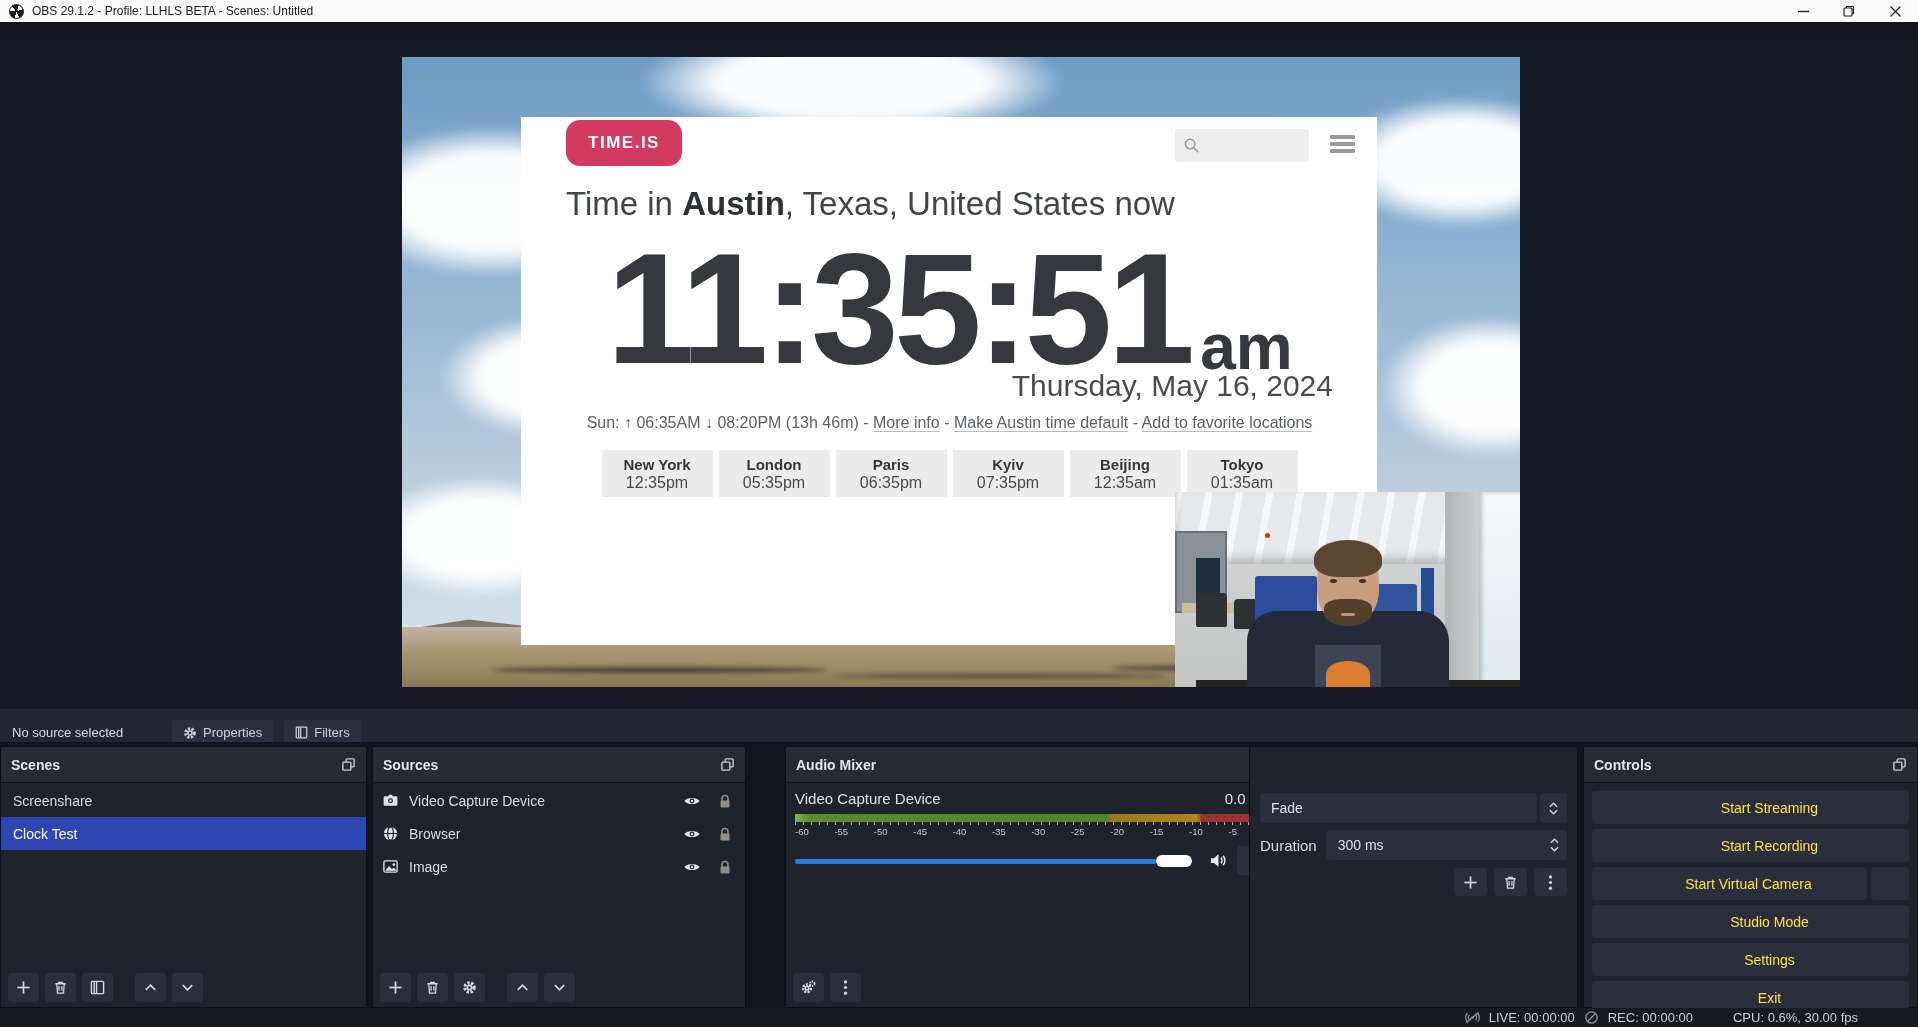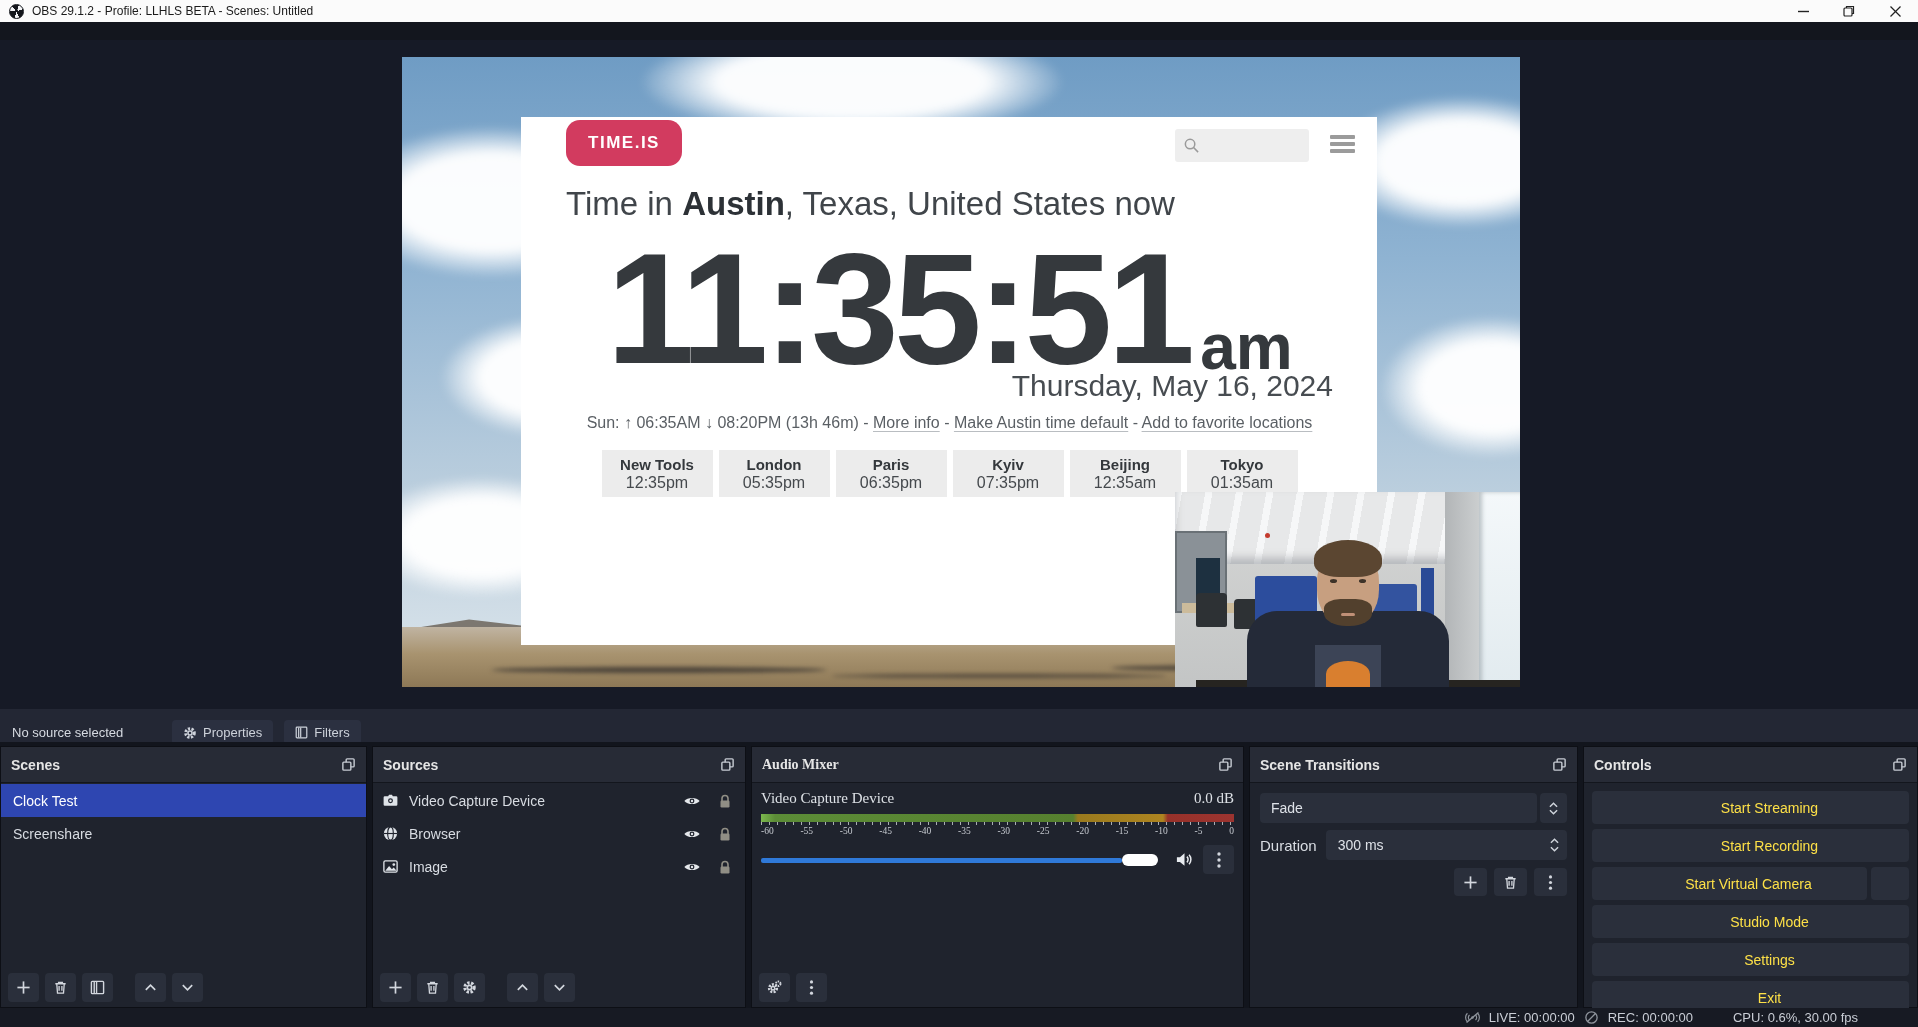--- a/index.html
+++ b/index.html
@@ -205,21 +205,21 @@
         <div class="ti-clockrow">
           <span class="ti-time">11:35:51</span>
           <span class="ti-ampm">am</span>
         </div>
         <div class="ti-date">Thursday, May 16, 2024</div>
         <div class="ti-sun">
           <span>Sun: ↑ 06:35AM ↓ 08:20PM (13h 46m) - </span><span class="lnk">More info</span><span> - </span><span class="lnk">Make Austin time default</span><span> - </span><span class="lnk">Add to favorite locations</span>
         </div>
         <div class="ti-cities">
           <div class="ti-city">
-              <div class="nm">New Tools</div>
+              <div class="nm">New York</div>
               <div class="tm">12:35pm</div>
             </div>
           <div class="ti-city">
               <div class="nm">London</div>
               <div class="tm">05:35pm</div>
             </div>
           <div class="ti-city">
               <div class="nm">Paris</div>
               <div class="tm">06:35pm</div>
             </div>
@@ -296,25 +296,25 @@
       <div class="panel-header">
         <span>Scenes</span>
         <span class="popout">
             <svg width="15" height="15" viewBox="0 0 16 16" fill="none" stroke="currentColor" stroke-width="1.5">
               <rect x="5.5" y="2" width="8.5" height="8.5" rx="1"></rect>
               <rect x="2" y="5.5" width="8.5" height="8.5" rx="1" fill="#272b36"></rect>
             </svg>
           </span>
       </div>
       <div class="panel-body">
+        <div class="row">
+            <span class="lbl" style="padding-left:12px;">Screenshare</span>
+          </div>
         <div class="row sel">
             <span class="lbl" style="padding-left:12px;">Clock Test</span>
-          </div>
-        <div class="row">
-            <span class="lbl" style="padding-left:12px;">Screenshare</span>
           </div>
         <div class="dock-toolbar">
           <div class="dbtn">
               <svg viewBox="0 0 16 16" stroke="currentColor" stroke-width="1.8">
                 <line x1="8" y1="1.5" x2="8" y2="14.5"></line>
                 <line x1="1.5" y1="8" x2="14.5" y2="8"></line>
               </svg>
             </div>
           <div class="dbtn">
               <svg viewBox="0 0 16 16" fill="none" stroke="currentColor" stroke-width="1.4">
@@ -431,21 +431,21 @@
             </div>
           <div class="dbtn">
               <svg viewBox="0 0 16 16" fill="none" stroke="currentColor" stroke-width="1.8">
                 <polyline points="3,5.5 8,10.5 13,5.5"></polyline>
               </svg>
             </div>
         </div>
       </div>
     </div>
 
-    <div class="panel" style="left:751px; width:493px;font-family:Liberation Serif, serif;">
+    <div class="panel" style="left:785px; width:493px;">
       <div class="panel-header">
         <span>Audio Mixer</span>
         <span class="popout">
             <svg width="15" height="15" viewBox="0 0 16 16" fill="none" stroke="currentColor" stroke-width="1.5">
               <rect x="5.5" y="2" width="8.5" height="8.5" rx="1"></rect>
               <rect x="2" y="5.5" width="8.5" height="8.5" rx="1" fill="#272b36"></rect>
             </svg>
           </span>
       </div>
       <div class="panel-body">
@@ -502,29 +502,20 @@
                 <circle cx="2" cy="2" r="1.7"></circle>
                 <circle cx="2" cy="8" r="1.7"></circle>
                 <circle cx="2" cy="14" r="1.7"></circle>
               </svg>
             </div>
         </div>
       </div>
     </div>
 
     <div class="panel" style="left:1249px; width:329px;">
-      <div class="panel-header">
-        <span>Scene Transitions</span>
-        <span class="popout">
-            <svg width="15" height="15" viewBox="0 0 16 16" fill="none" stroke="currentColor" stroke-width="1.5">
-              <rect x="5.5" y="2" width="8.5" height="8.5" rx="1"></rect>
-              <rect x="2" y="5.5" width="8.5" height="8.5" rx="1" fill="#272b36"></rect>
-            </svg>
-          </span>
-      </div>
       <div class="panel-body">
         <div class="tr-body">
           <div class="combo-row">
             <div class="combo">
                 <span>Fade</span>
               </div>
             <div class="spinbtn">
               <svg width="9" height="6" viewBox="0 0 10 6" fill="none" stroke="currentColor" stroke-width="1.6">
                   <polyline points="1,5 5,1 9,5"></polyline>
                 </svg>

